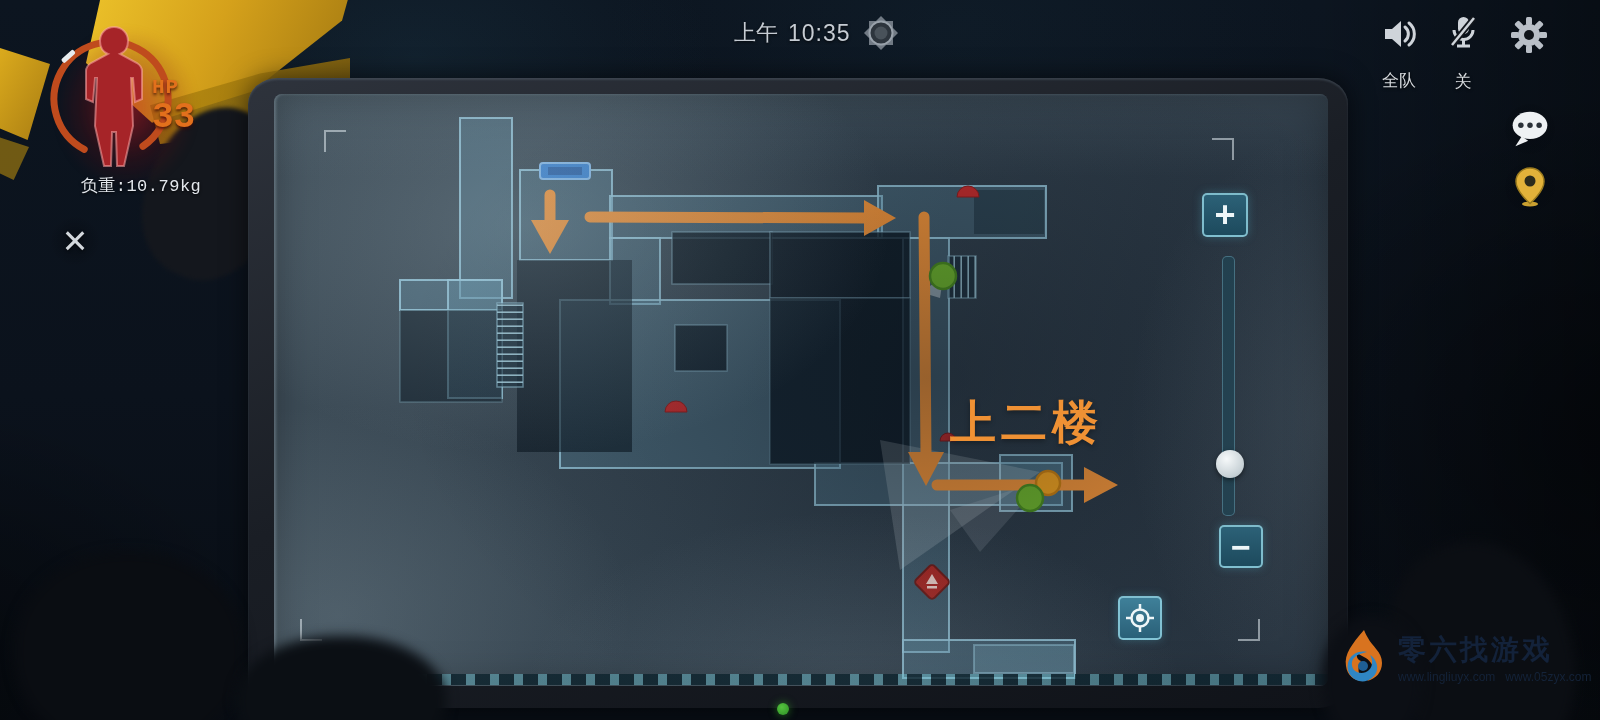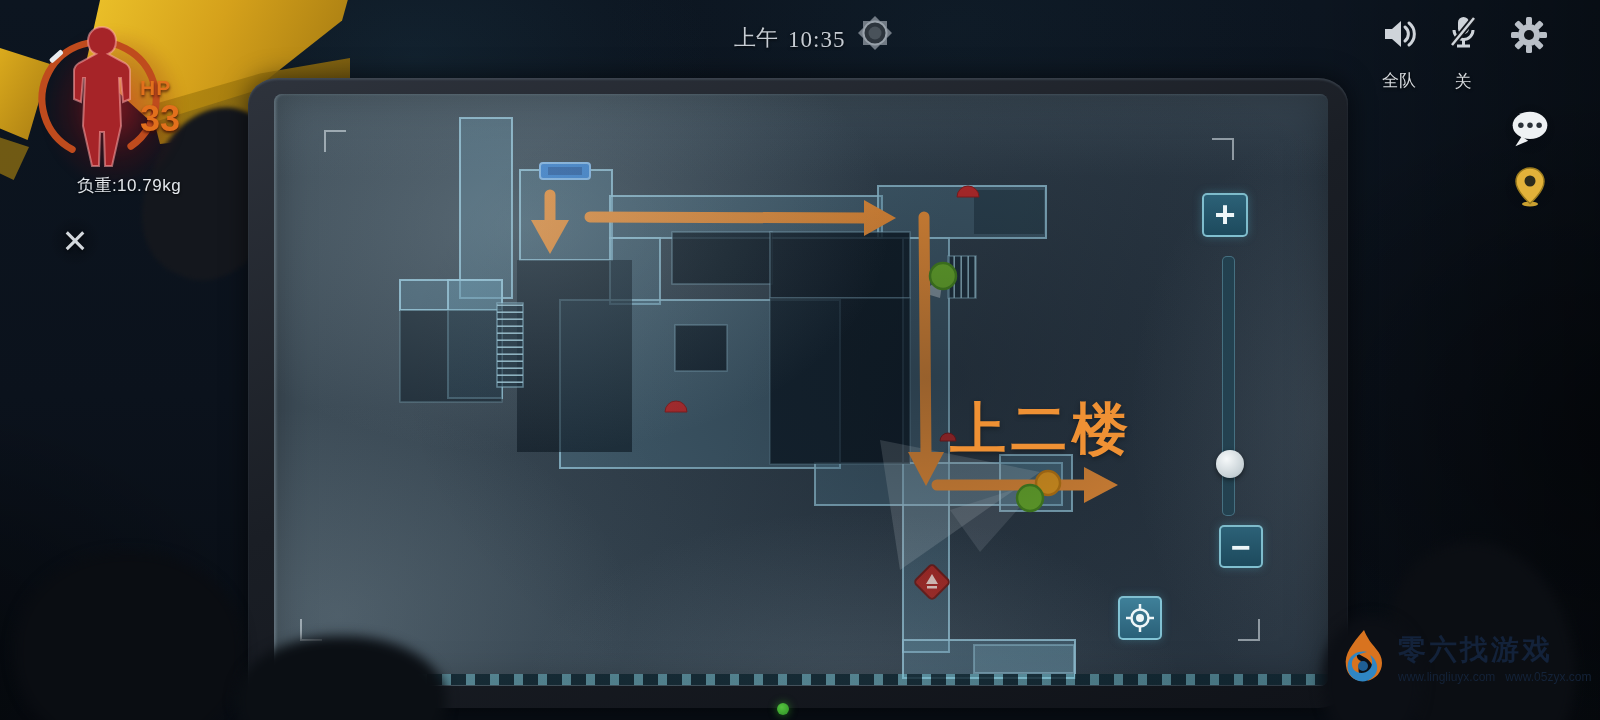--- a/index.html
+++ b/index.html
@@ -45,40 +45,40 @@
   .map-svg{position:absolute;inset:0;}
   .screen-strip{position:absolute;left:0;right:0;bottom:1px;height:11px;opacity:.9;
     background:repeating-linear-gradient(90deg, rgba(110,190,205,.55) 0 9px, rgba(14,36,46,.9) 9px 24px);}
   
   .bracket{position:absolute;width:20px;height:20px;border:0 solid rgba(225,235,240,.55);}
   .br-tl{left:50px;top:36px;border-left-width:2.5px;border-top-width:2.5px;}
   .br-tr{left:938px;top:44px;border-right-width:2.5px;border-top-width:2.5px;}
   .br-bl{left:26px;top:525px;border-left-width:2.5px;border-bottom-width:2.5px;}
   .br-br{left:964px;top:525px;border-right-width:2.5px;border-bottom-width:2.5px;}
   
-  .route-label{position:absolute;left:676px;top:298px;font-size:56px;font-weight:bold;color:#ef9134;
+  .route-label{position:absolute;left:676px;top:298px;font-size:46px;font-weight:bold;color:#ef9134;
     letter-spacing:5px;white-space:nowrap;text-shadow:0 2px 5px rgba(0,0,0,.35);}
   
   .zbtn{position:absolute;box-sizing:border-box;display:flex;align-items:center;justify-content:center;
     background:linear-gradient(180deg,#2c6177 0%,#1d4a5d 100%);border:2px solid rgba(150,215,230,.8);
     border-radius:5px;color:#eef6f8;font-weight:bold;cursor:pointer;box-shadow:0 0 10px rgba(80,170,195,.35);}
   .zoom-in{left:928px;top:99px;width:46px;height:44px;font-size:36px;line-height:1;}
   .zoom-out{left:945px;top:431px;width:44px;height:43px;font-size:34px;line-height:1;}
   .zoom-track{position:absolute;left:948px;top:162px;width:11px;height:258px;border-radius:5px;
     background:rgba(30,72,88,.6);border:1px solid rgba(125,185,205,.4);}
   .zoom-thumb{position:absolute;left:942px;top:356px;width:28px;height:28px;border-radius:50%;
     background:radial-gradient(circle at 38% 32%,#f6f9fa,#c6d0d5 70%,#9fabb1);box-shadow:0 2px 5px rgba(0,0,0,.5);}
   .locate-btn{left:844px;top:502px;width:44px;height:44px;background:linear-gradient(180deg,#3f8099 0%,#2a6078 100%);}
   
   .hud{position:absolute;z-index:6;}
-  .time-wrap{left:734px;top:13px;display:flex;align-items:flex-end;gap:10px;color:#c6ccd3;
-    text-shadow:0 1px 3px rgba(0,0,0,.8);font-family:Liberation Serif, serif;}
+  .time-wrap{left:734px;top:13px;display:flex;align-items:center;gap:10px;color:#c6ccd3;
+    text-shadow:0 1px 3px rgba(0,0,0,.8);}
   .time-wrap .period{font-size:22px;}
   .time-wrap .clock{font-size:23px;letter-spacing:1px;}
-  .hp-widget{left:16px;top:16px;width:200px;height:200px;}
+  .hp-widget{left:28px;top:16px;width:200px;height:200px;font-family:Liberation Mono, monospace;}
   .hp-glow{position:absolute;left:28px;top:12px;width:140px;height:160px;
     background:radial-gradient(closest-side, rgba(190,25,32,.6), rgba(120,10,16,.25) 60%, transparent 100%);
     filter:blur(4px);}
   .hp-arc{position:absolute;left:8px;top:8px;}
   .hp-person{position:absolute;left:44px;top:8px;}
   .hp-text{position:absolute;left:124px;top:60px;color:#e2701c;text-shadow:0 2px 3px rgba(60,10,5,.8);}
   .hp-text .hp-label{font-size:21px;font-weight:bold;letter-spacing:1px;}
   .hp-text .hp-value{font-size:36px;font-weight:bold;margin-top:-2px;}
   .weight-label{position:absolute;left:28px;top:158px;width:170px;text-align:center;font-size:17px;
     color:#e3e7ec;text-shadow:0 1px 3px rgba(0,0,0,.9);letter-spacing:.5px;}

